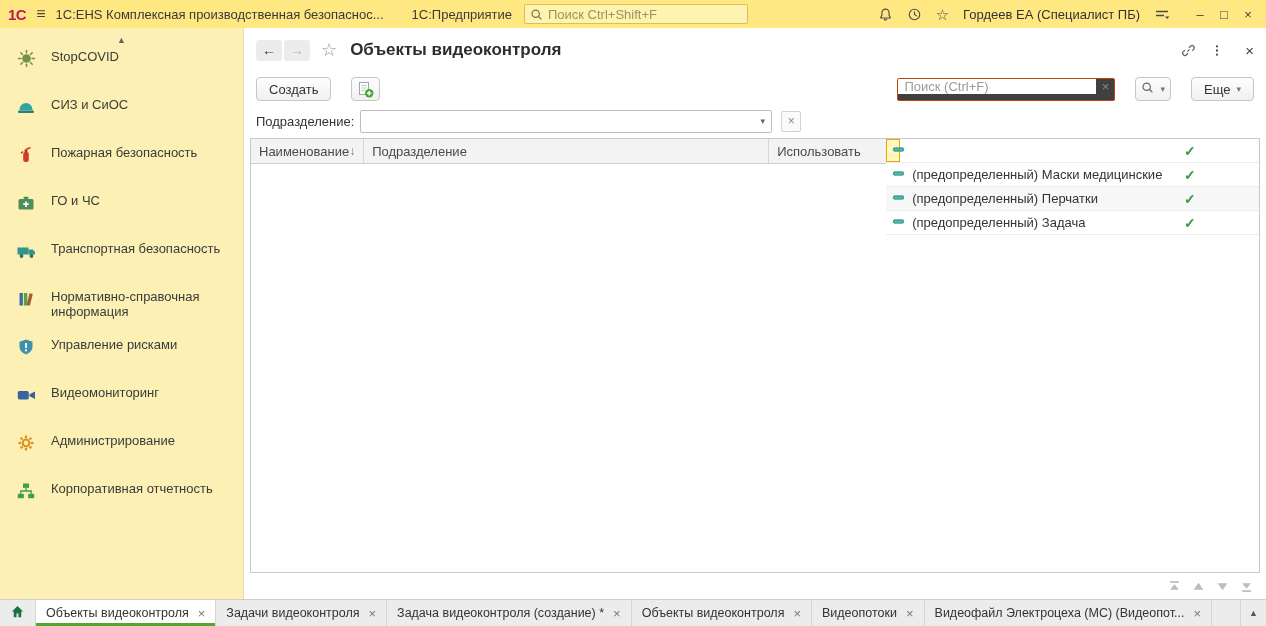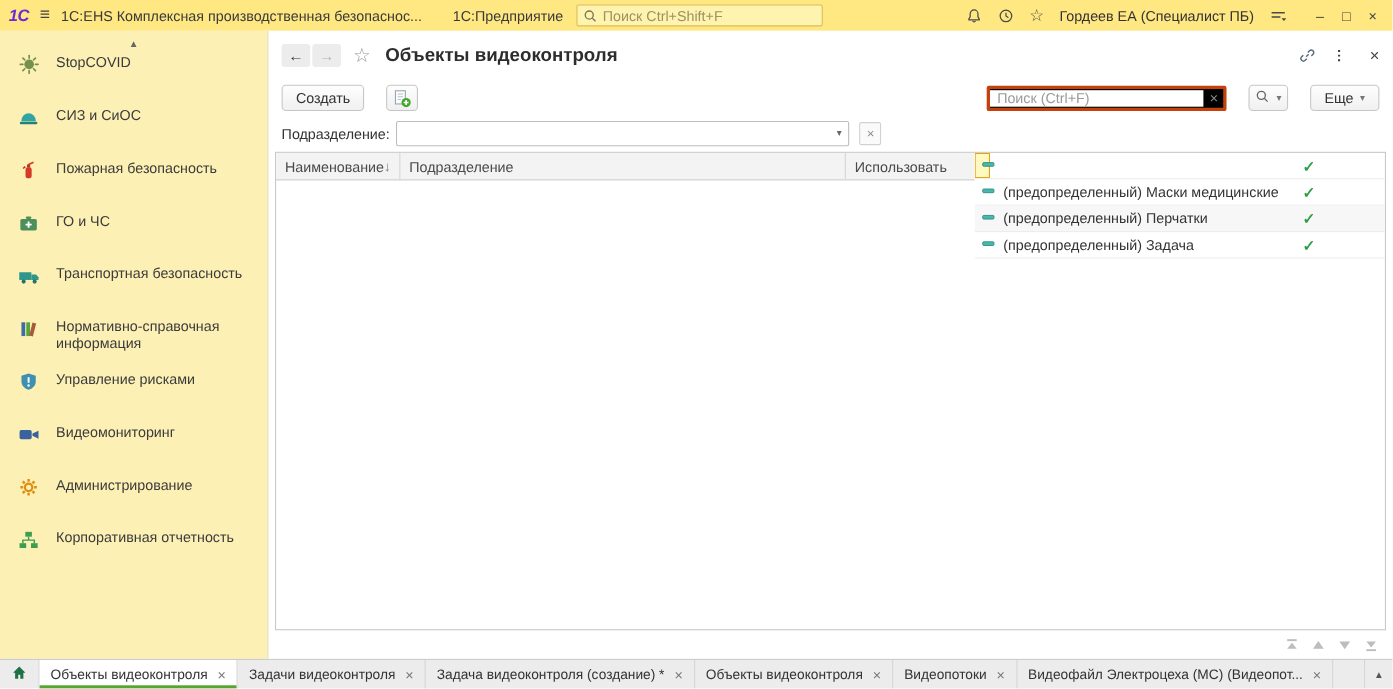--- a/index.html
+++ b/index.html
@@ -2,21 +2,21 @@
 <html><head>
 <meta charset="utf-8">
 <style>
   *{box-sizing:border-box;margin:0;padding:0}
   html,body{width:1266px;height:626px;overflow:hidden}
   body{font-family:"Liberation Sans",sans-serif;font-size:13px;color:#333;background:#fff}
   .window{width:1266px;height:626px;display:flex;flex-direction:column}
 
   
   .topbar{height:28px;background:#ffe782;display:flex;align-items:center;padding:0 8px;gap:10px;flex:none}
-  .logo{color:#6d28d9;font-weight:bold;font-style:italic;font-size:15px;letter-spacing:-.5px}
+  .logo{color:#be185d;font-weight:bold;font-size:15px;letter-spacing:-.5px}
   .hamburger{font-size:16px;color:#444;cursor:pointer;line-height:1}
   .app-title{display:flex;gap:28px;color:#3a3a3a;white-space:nowrap}
   .topbar-search{margin-left:2px;width:224px;height:20px;background:#fff3b0;border:1px solid #dcbd57;border-radius:2px;display:flex;align-items:center;padding:0 5px;gap:5px}
   .topbar-search input{border:none;background:transparent;outline:none;font:inherit;width:100%;color:#333}
   .topbar-search input::placeholder{color:#9d9260}
   .topbar-right{margin-left:auto;display:flex;align-items:center;gap:14px}
   .tb-icon{display:flex;align-items:center;color:#4a4a4a;cursor:pointer}
   .tb-star{font-size:15px;color:#4a4a4a;line-height:1}
   .user{color:#333;white-space:nowrap}
   .winbtns{display:flex;gap:4px;margin-left:6px}
@@ -43,21 +43,21 @@
   .ptitle{font-size:17px;font-weight:600;color:#2d2d2d;margin-left:2px;white-space:nowrap}
   .chead-right{margin-left:auto;display:flex;align-items:center;gap:18px;color:#555}
   .dots{display:inline-block;transform:rotate(90deg);font-weight:bold;color:#444;cursor:pointer}
   .closex{font-size:15px;color:#444;cursor:pointer}
 
   .toolbar{height:34px;display:flex;align-items:center;gap:20px;padding:0 12px;flex:none}
   .btn{height:24px;display:inline-flex;align-items:center;gap:6px;padding:0 12px;background:linear-gradient(#fefefe,#f0f0f0);border:1px solid #c6c6c6;border-radius:4px;color:#333;cursor:pointer;white-space:nowrap}
   .iconbtn{padding:0 5px}
   .caret{font-size:9px;color:#777;line-height:1}
   .spacer{flex:1}
-  .searchbox{width:218px;height:23px;border:3px solid #c2410c;border-radius:2px;display:flex;align-items:center;background:#000000}
+  .searchbox{width:218px;height:23px;border:1px solid #c2410c;border-radius:2px;display:flex;align-items:flex-start;background:#404040}
   .searchbox input{flex:1;border:none;outline:none;font:inherit;padding:0 6px;min-width:0}
   .searchbox input::placeholder{color:#9b9b9b}
   .clearx{width:18px;text-align:center;color:#8a8a8a;cursor:pointer;font-size:13px}
 
   .filterrow{height:30px;display:flex;align-items:center;gap:6px;padding:0 12px;flex:none}
   .flabel{color:#333;white-space:nowrap}
   .combo{width:412px;height:23px;border:1px solid #bdbdbd;border-radius:2px;display:flex;align-items:center;background:#fff}
   .combo input{flex:1;border:none;outline:none;font:inherit;padding:0 6px;min-width:0}
   .combo .dd{width:17px;text-align:center;color:#666;font-size:9px;cursor:pointer}
   .smallbtn{width:20px;height:21px;border:1px solid #d2d2d2;border-radius:2px;background:#fafafa;display:flex;align-items:center;justify-content:center;color:#8a8a8a;margin-left:3px;cursor:pointer;font-size:12px}

